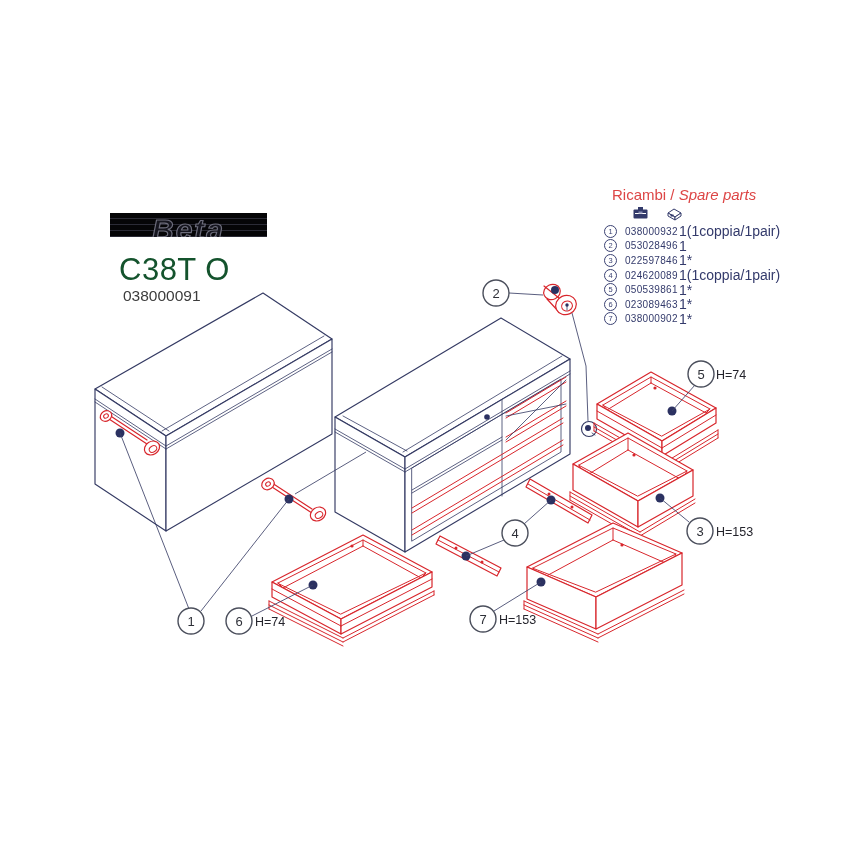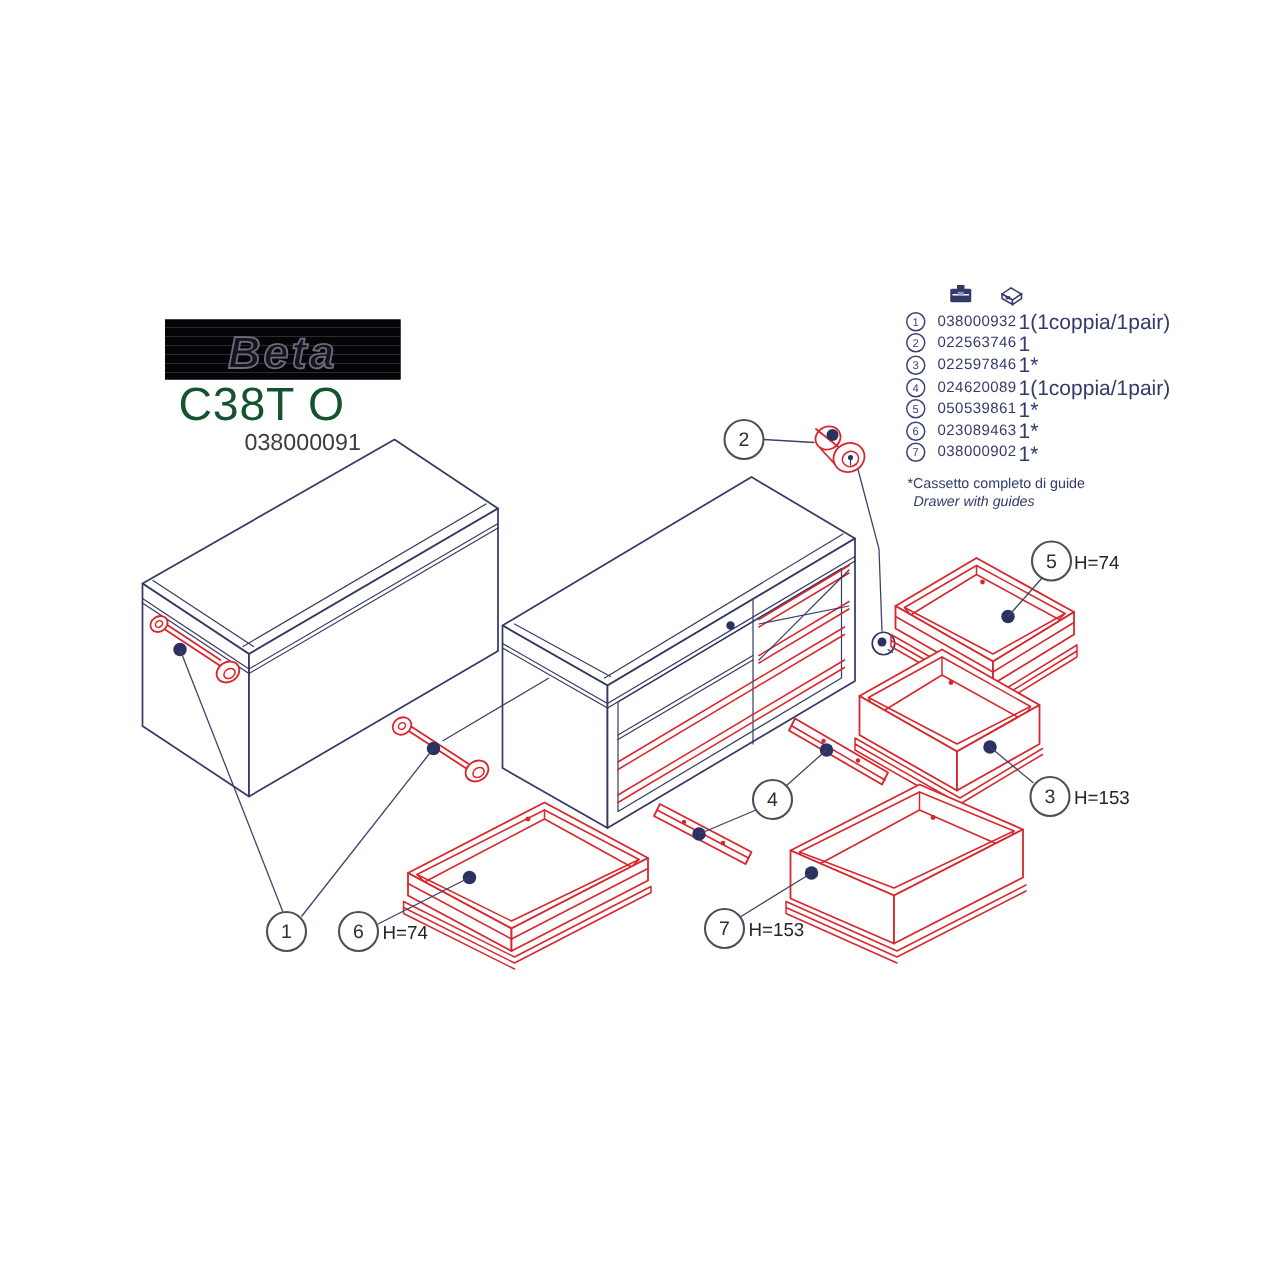--- a/index.html
+++ b/index.html
@@ -1,28 +1,28 @@
 <!DOCTYPE html>
 <html><head>
 <meta charset="utf-8">
 <style>
   html,body{margin:0;padding:0;background:#fff;}
   .page{position:relative;width:850px;height:850px;background:#fff;overflow:hidden;
         font-family:"Liberation Sans",sans-serif;}
   .diagram-svg{position:absolute;left:0;top:0;}
 
   
-  .brand-logo{position:absolute;left:110px;top:213px;width:157px;height:40px;
+  .brand-logo{position:absolute;left:110px;top:213px;width:157px;height:24px;
       background:#060608;
       background-image:repeating-linear-gradient(180deg,#050507 0px,#050507 5px,#2b2b36 5px,#2b2b36 6px);
-      display:flex;align-items:flex-end;justify-content:center;overflow:hidden;}
+      display:flex;align-items:flex-start;justify-content:center;overflow:hidden;}
   .brand-text{font-style:italic;font-weight:bold;font-size:30px;color:#15151e;
       -webkit-text-stroke:1.2px #6d6d7c;letter-spacing:2px;}
   .model-title{position:absolute;left:119px;top:252px;font-size:31px;color:#14532d;letter-spacing:.5px;}
-  .model-code{position:absolute;left:123px;top:287px;font-size:15.5px;color:#3c3c3c;margin-left:40px;}
+  .model-code{position:absolute;left:123px;top:287px;font-size:15.5px;color:#3c3c3c;}
 
   
   .parts-panel{position:absolute;left:600px;top:186px;width:248px;color:#333a6b;}
   .parts-heading{margin-left:12px;font-size:15px;color:#dd4545;white-space:nowrap;}
   .parts-heading .en{font-style:italic;}
   .parts-icons{position:relative;height:17px;margin-top:2px;}
   .icon-box{position:absolute;top:0;}
   .icon-toolchest{left:32px;}
   .icon-drawer{left:65px;}
   .parts-rows{margin-top:2px;}
@@ -50,20 +50,23 @@
 
 <div class="page">
 
   <div class="brand-logo">
     <span class="brand-text">Beta</span>
   </div>
   <div class="model-title">C38T O</div>
   <div class="model-code">038000091</div>
 
   <div class="parts-panel">
+    <div class="parts-heading">
+      <span>Ricambi /</span><span class="en"> Spare parts</span>
+    </div>
     <div class="parts-icons">
       <svg class="icon-box icon-toolchest" width="17" height="16">
         <rect x="6" y="2" width="5" height="3" fill="#333a6b"></rect>
         <rect x="1.5" y="4.5" width="14" height="9" rx="1" fill="#333a6b"></rect>
         <rect x="3" y="8" width="11" height="1" fill="#fff"></rect>
         <rect x="6.5" y="6.5" width="4" height="2" fill="#8b90b5"></rect>
       </svg>
       <svg class="icon-box icon-drawer" width="19" height="17">
         <path d="M3,8 L9,4 L16,8 L10,12 Z" fill="#fff" stroke="#333a6b" stroke-width="1"></path>
         <path d="M3,8 L3,11 L10,15 L10,12 Z" fill="#fff" stroke="#333a6b" stroke-width="1"></path>
@@ -72,21 +75,21 @@
       </svg>
     </div>
     <div class="parts-rows">
       <div class="part-row">
         <span class="row-circle">1</span>
         <span class="row-code">038000932</span>
         <span class="row-qty">1(1coppia/1pair)</span>
       </div>
       <div class="part-row">
         <span class="row-circle">2</span>
-        <span class="row-code">022563746</span>
+        <span class="row-code">053028496</span>
         <span class="row-qty">1</span>
       </div>
       <div class="part-row">
         <span class="row-circle">3</span>
         <span class="row-code">022597846</span>
         <span class="row-qty">1*</span>
       </div>
       <div class="part-row">
         <span class="row-circle">4</span>
         <span class="row-code">024620089</span>
@@ -100,24 +103,20 @@
       <div class="part-row">
         <span class="row-circle">6</span>
         <span class="row-code">023089463</span>
         <span class="row-qty">1*</span>
       </div>
       <div class="part-row">
         <span class="row-circle">7</span>
         <span class="row-code">038000902</span>
         <span class="row-qty">1*</span>
       </div>
-    </div>
-    <div class="parts-footnote">
-      <div>*Cassetto completo di guide</div>
-      <div class="en">Drawer with guides</div>
     </div>
   </div>
 
   <svg class="diagram-svg" width="850" height="850" viewBox="0 0 850 850">
 
     <g>
       <path class="nf" d="M95,389 L263,293 L332,339 L166,436 Z"></path>
       <path class="nf" d="M95,389 L166,436 L166,531 L95,484 Z"></path>
       <path class="nf" d="M166,436 L332,339 L332,434 L166,531 Z"></path>
       <path class="nt" d="M102,387 L169,431 M162,431 L324,336 M95,399 L166,446 M95,402 L166,449 M166,446 L332,349 M166,449 L332,352"></path>

